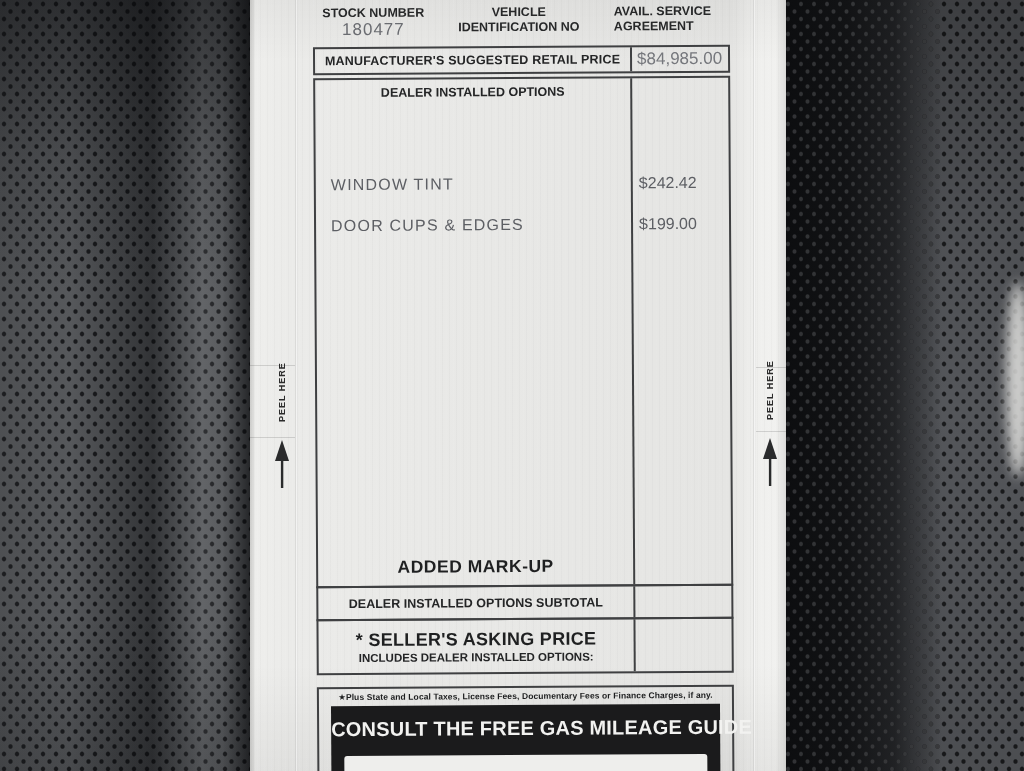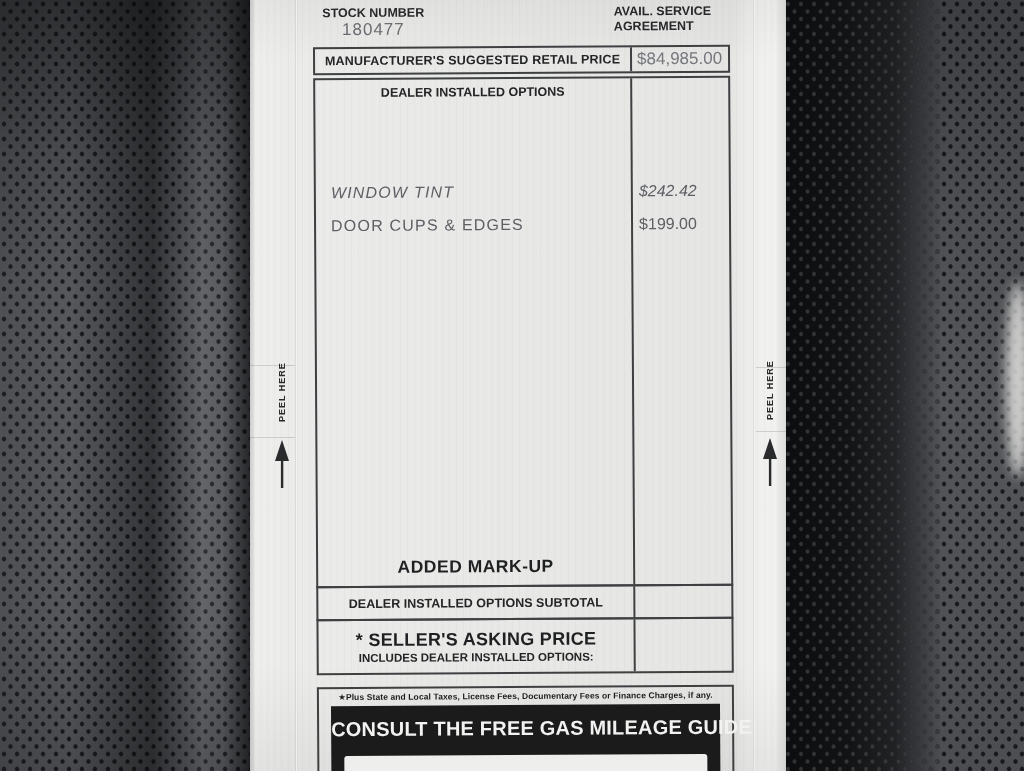--- a/index.html
+++ b/index.html
@@ -76,21 +76,21 @@
   .row{position:absolute;left:65px;width:417px;border:2px solid #3f4042;display:flex;background:transparent;}
   .cell-label{flex:0 0 317px;border-right:2px solid #3f4042;display:flex;flex-direction:column;align-items:center;justify-content:center;text-align:center;}
   .cell-price{flex:1;display:flex;align-items:center;padding-left:5px;font-size:17px;color:#75777c;border-radius:6px;}
   .msrp-row{top:46px;height:28px;}
   .msrp-row .cell-label{font-size:12.5px;font-weight:700;letter-spacing:.2px;color:#242526;}
   .options-box{position:absolute;left:65px;top:77px;width:417px;height:510px;border:2px solid #3f4042;}
   .opt-divider{position:absolute;left:315px;top:0;bottom:0;width:2px;background:#3f4042;}
   .opt-title{position:absolute;left:0;top:6px;width:315px;text-align:center;font-size:12.5px;font-weight:700;color:#242526;}
   .opt-name{position:absolute;left:15px;font-size:16px;letter-spacing:1.2px;color:#5d5f64;}
   .opt-price{position:absolute;left:323px;font-size:16px;color:#5d5f64;}
-  .r1{top:104px;font-style:italic;} .r2{top:137px;}
+  .r1{top:96px;} .r2{top:137px;}
   .added-markup{position:absolute;left:0;bottom:8px;width:315px;text-align:center;font-size:17.5px;font-weight:700;letter-spacing:.5px;color:#1f2021;}
   .subtotal-row{top:585px;height:35px;}
   .subtotal-row .cell-label{font-size:12.5px;font-weight:700;color:#242526;}
   .asking-row{top:618px;height:56px;}
   .ask-main{font-size:18px;font-weight:700;letter-spacing:.3px;color:#1f2021;}
   .ask-sub{font-size:11.5px;font-weight:700;color:#242526;margin-top:1px;}
   .asking-row .cell-price{font-size:16.5px;}
   .footer-box{position:absolute;left:65px;top:686px;width:417px;height:120px;border:2px solid #3f4042;padding-top:3px;}
   .fine-print{text-align:center;font-size:8.5px;font-weight:700;letter-spacing:.1px;color:#1c1d1e;white-space:nowrap;}
   .banner{margin:4px 12px 0;background:#1b1b1c;height:200px;padding-top:12px;}
@@ -128,20 +128,24 @@
         <rect x="7.9" y="16" width="2.4" height="32" fill="#2a2b2c"></rect>
       </svg>
     </div>
 
     <div class="ticket">
 
       <div class="hdr-block hdr-stock">
         <div>STOCK NUMBER</div>
         <div class="stock-value">180477</div>
       </div>
+      <div class="hdr-block hdr-vin">
+        <div>VEHICLE</div>
+        <div>IDENTIFICATION NO</div>
+      </div>
       <div class="hdr-block hdr-avail">
         <div>AVAIL. SERVICE</div>
         <div>AGREEMENT</div>
       </div>
 
       <div class="row msrp-row">
         <div class="cell-label">MANUFACTURER'S SUGGESTED RETAIL PRICE</div>
         <div class="cell-price">$84,985.00</div>
       </div>
 

